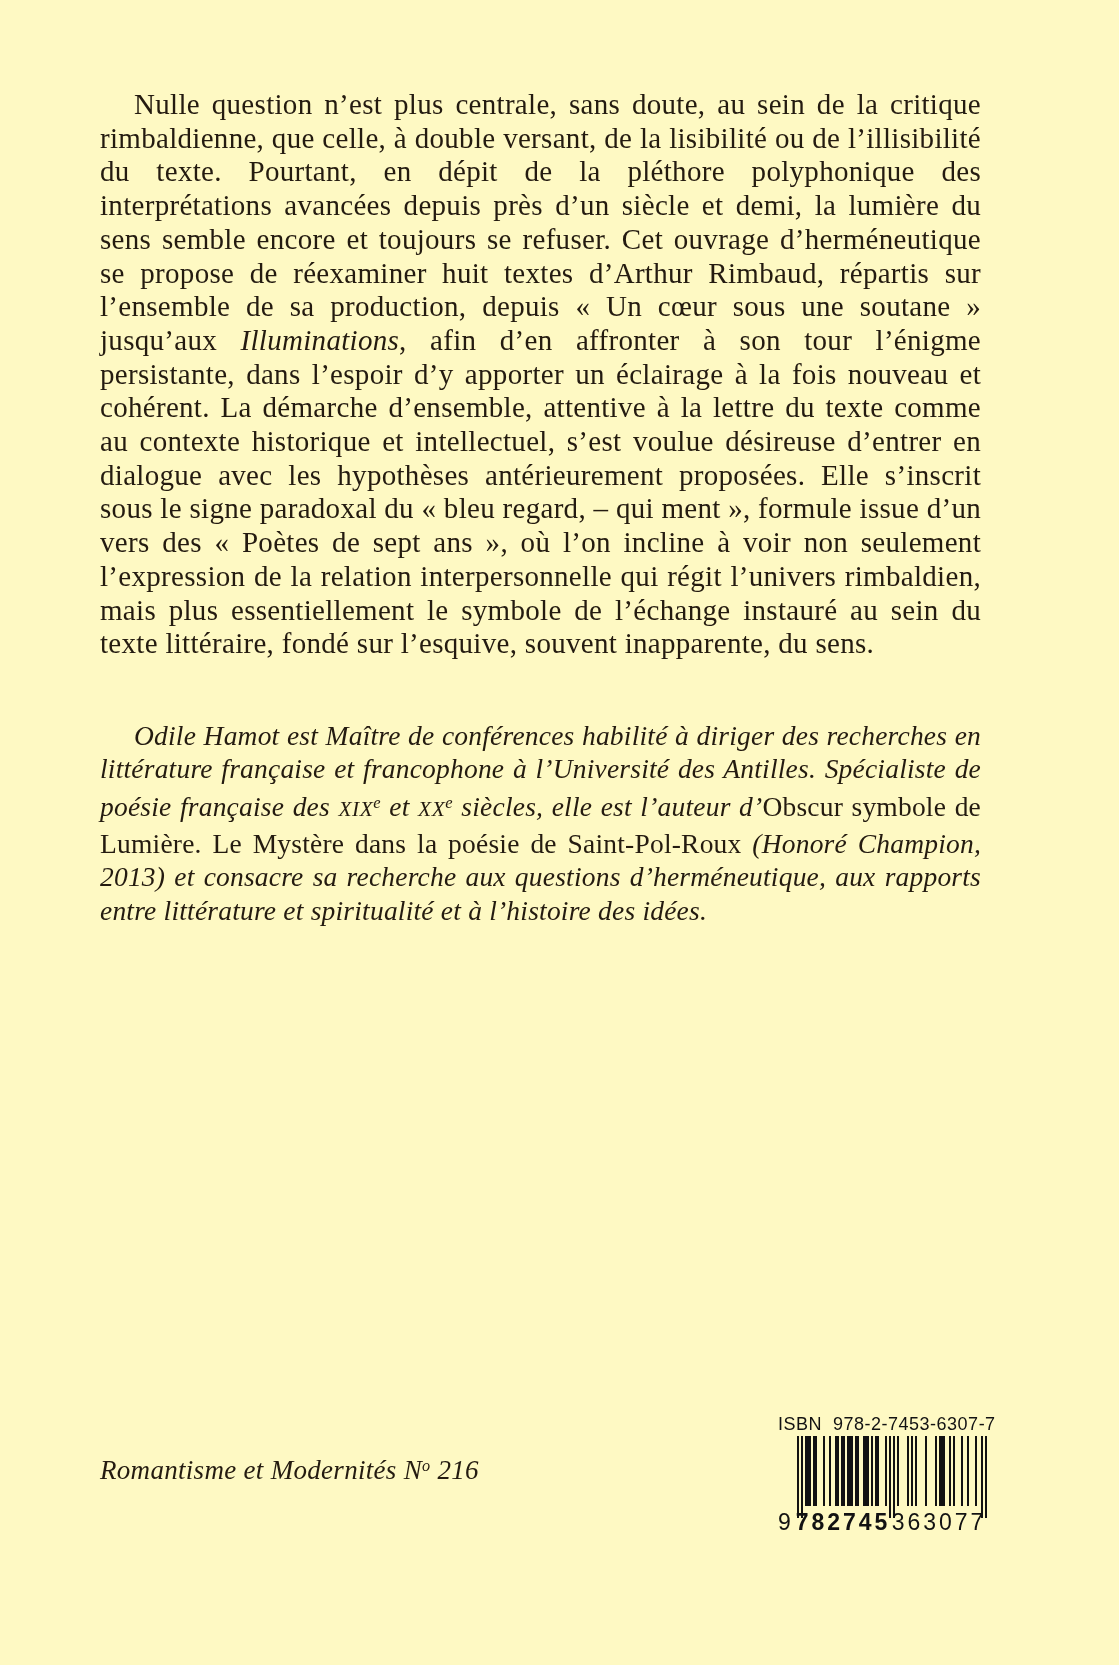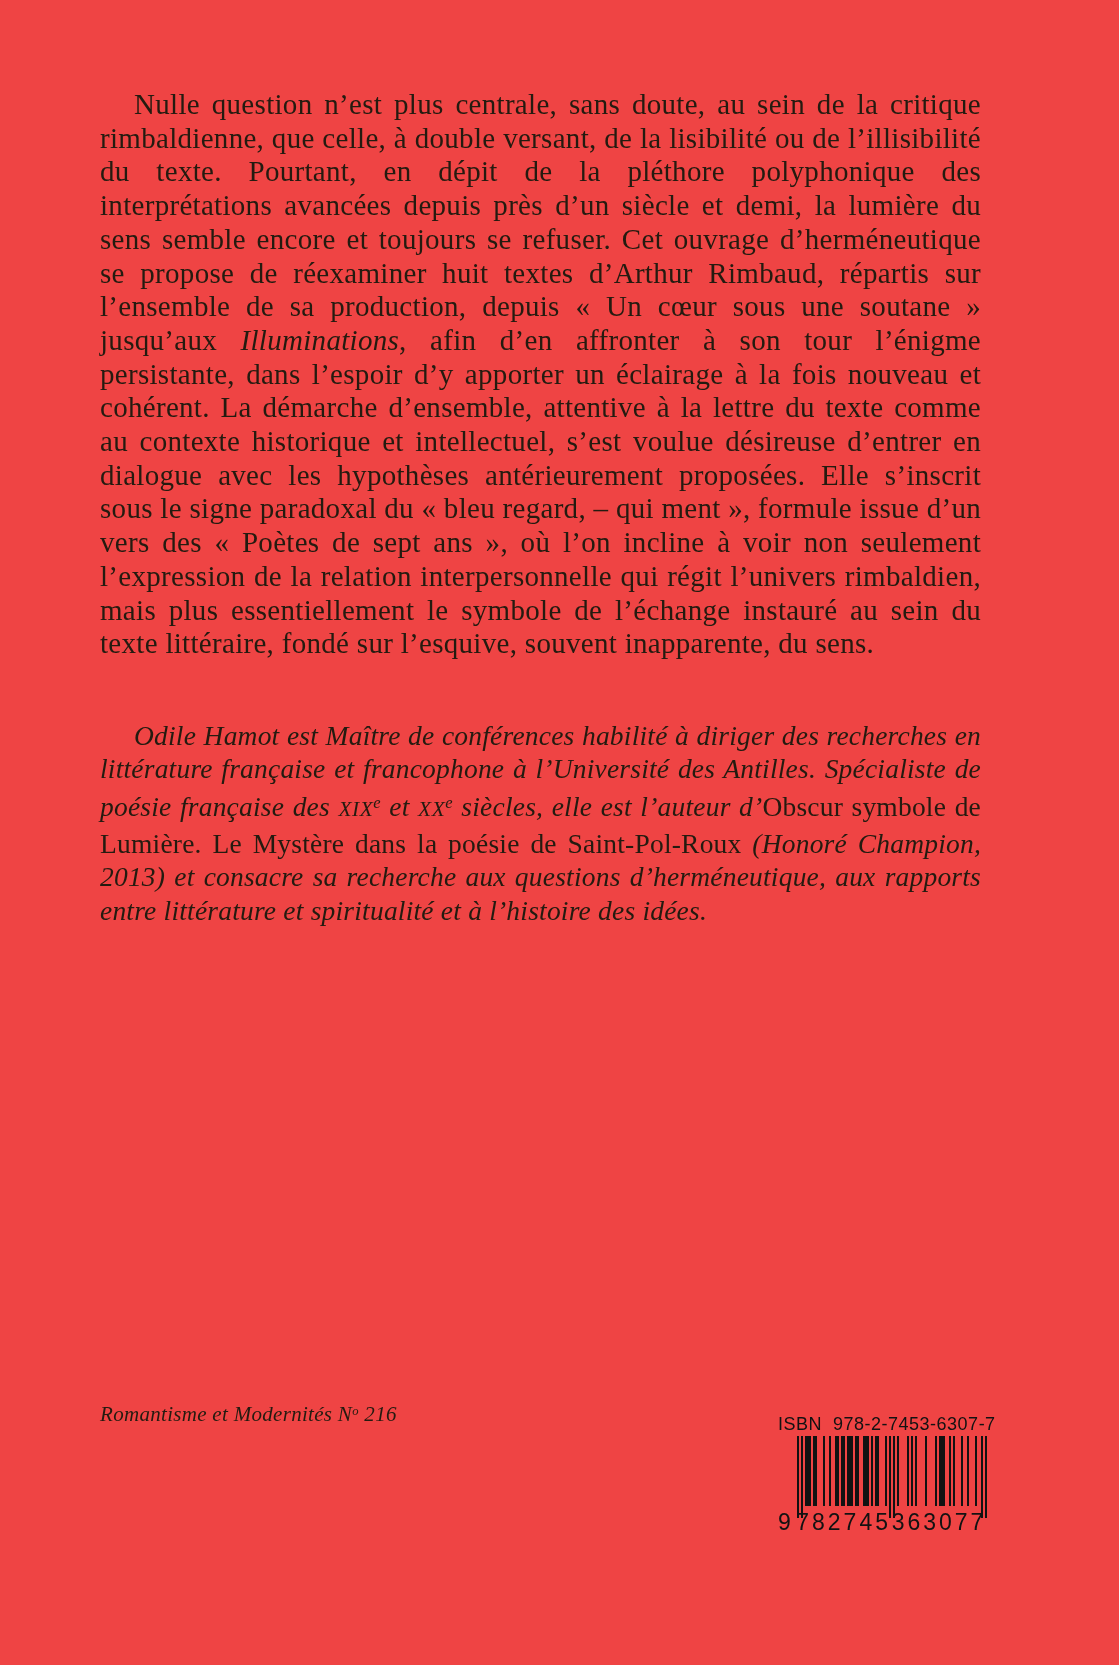--- a/index.html
+++ b/index.html
@@ -1,20 +1,20 @@
 <!DOCTYPE html>
 <html><head>
 <meta charset="utf-8">
 <style>
   html, body { margin: 0; padding: 0; }
   .page {
     position: relative;
     width: 1119px;
     height: 1665px;
-    background: #ef4444;
+    background: #fef9c3;
     color: #241b10;
     font-family: "Liberation Serif", serif;
     overflow: hidden;
   }
   .content {
     position: absolute;
     left: 100px;
     top: 88px;
     width: 881px;
   }
@@ -35,22 +35,22 @@
     font-style: italic;
     letter-spacing: 0.2px;
   }
   .seg-r { font-style: normal; }
   .seg-i { font-style: italic; }
   .seg-sup { font-size: 0.6em; vertical-align: 0.5em; }
   .seg-sc { font-size: 0.78em; letter-spacing: 0.5px; font-style: italic; }
   .series {
     position: absolute;
     left: 100px;
-    top: 1402px;
-    font-size: 21px;
+    top: 1455px;
+    font-size: 27px;
     font-style: italic;
     letter-spacing: 0.3px;
   }
   .isbn-block {
     position: absolute;
     left: 778px;
     top: 1364px;
     width: 214px;
     color: #121212;
     font-family: "Liberation Sans", sans-serif;
@@ -67,21 +67,21 @@
     display: block;
     margin-left: 19px;
   }
   .barcode-digits {
     display: flex;
     margin-top: -11px;
     font-size: 23px;
     line-height: 26px;
   }
   .d-first { width: 17px; text-align: left; }
-  .d-left  { width: 96px; text-align: right; letter-spacing: 3px; }
+  .d-left  { width: 96px; text-align: center; letter-spacing: 3px; font-weight: bold; }
   .d-right { width: 96px; text-align: center; letter-spacing: 3px; }
 </style>
 </head>
 <body>
 
 <div class="page">
 
   <div class="content">
     <p class="synopsis"><span class="seg-r">Nulle question n’est plus centrale, sans doute, au sein de la critique rimbaldienne, que celle, à double versant, de la lisibilité ou de l’illisibilité du texte. Pourtant, en dépit de la pléthore polyphonique des interprétations avancées depuis près d’un siècle et demi, la lumière du sens semble encore et toujours se refuser. Cet ouvrage d’herméneutique se propose de réexaminer huit textes d’Arthur Rimbaud, répartis sur l’ensemble de sa production, depuis « Un cœur sous une soutane » jusqu’aux </span><span class="seg-i">Illuminations</span><span class="seg-r">, afin d’en affronter à son tour l’énigme persistante, dans l’espoir d’y apporter un éclairage à la fois nouveau et cohérent. La démarche d’ensemble, attentive à la lettre du texte comme au contexte historique et intellectuel, s’est voulue désireuse d’entrer en dialogue avec les hypothèses antérieurement proposées. Elle s’inscrit sous le signe paradoxal du « bleu regard, – qui ment », formule issue d’un vers des « Poètes de sept ans », où l’on incline à voir non seulement l’expression de la relation interpersonnelle qui régit l’univers rimbaldien, mais plus essentiellement le symbole de l’échange instauré au sein du texte littéraire, fondé sur l’esquive, souvent inapparente, du sens.</span></p>
 

